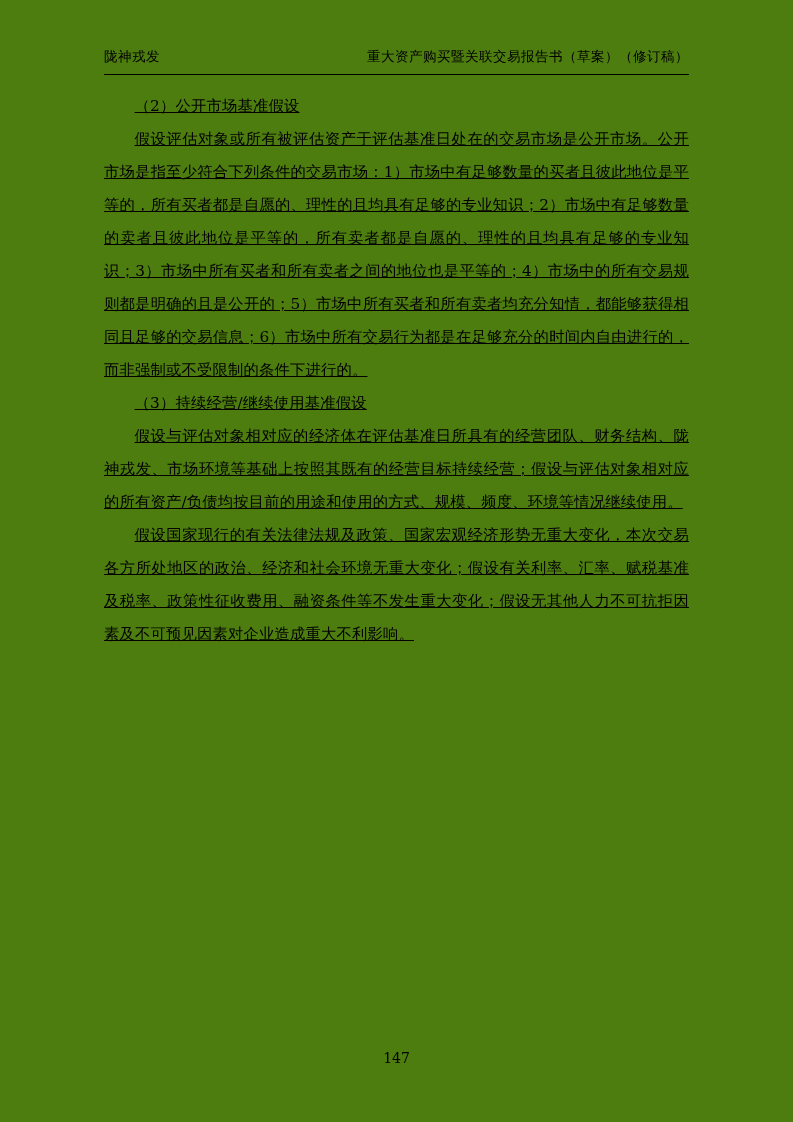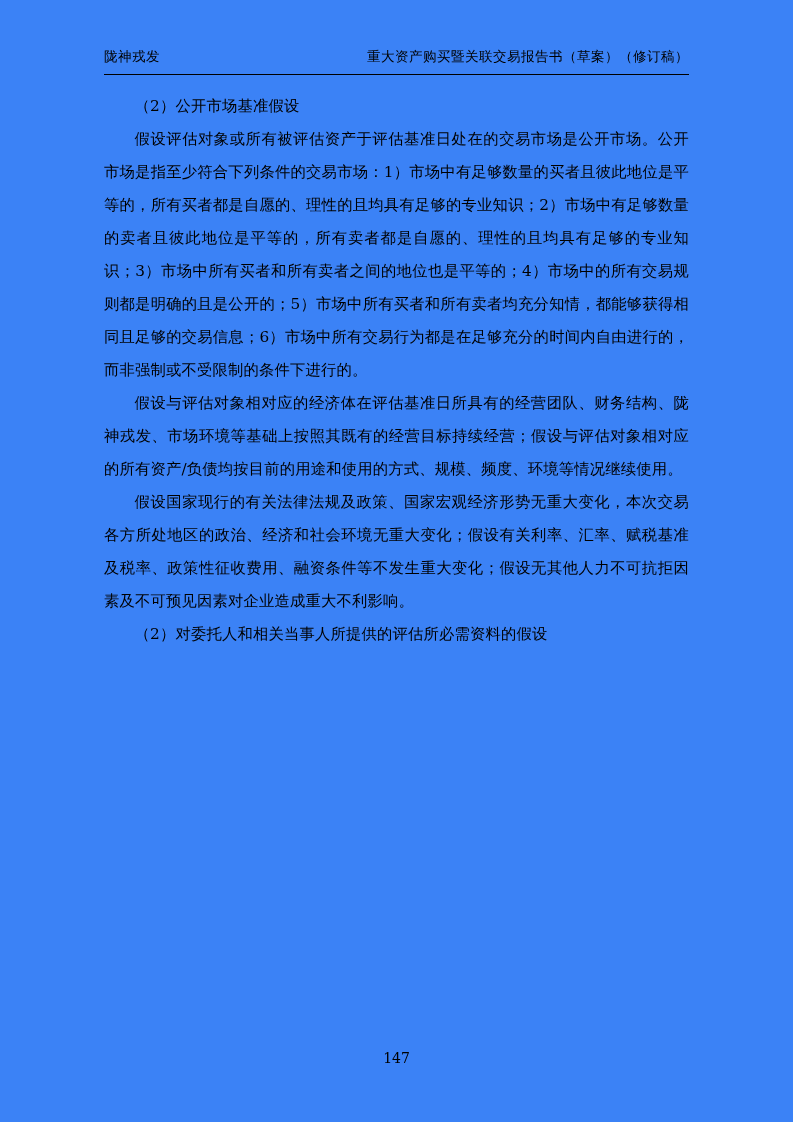--- a/index.html
+++ b/index.html
@@ -3,21 +3,21 @@
 <meta charset="utf-8">
 <style>
   html, body {
     margin: 0;
     padding: 0;
     background: #b0b0b0;
   }
   .page {
     width: 793px;
     height: 1122px;
-    background: #3b82f6;
+    background: #4d7c0f;
     margin: 0 auto;
     position: relative;
     box-sizing: border-box;
     font-family: "DejaVu Serif", "Liberation Serif", serif;
     color: #000000;
   }
   .header {
     position: absolute;
     top: 48px;
     left: 104px;
@@ -51,20 +51,21 @@
     right: 104px;
   }
   p.para {
     margin: 0 0 0 0;
     padding: 0;
     font-size: 15.3px;
     line-height: 33px;
     text-align: justify;
     text-justify: inter-ideograph;
     letter-spacing: 0.2px;
+    text-decoration: underline;
   }
   p.para.indent {
     text-indent: 2em;
   }
   .footer {
     position: absolute;
     bottom: 56px;
     left: 0;
     right: 0;
     text-align: center;
@@ -79,22 +80,22 @@
 
   <div class="header">
     <span class="header-left">陇神戎发</span>
     <span class="header-right">重大资产购买暨关联交易报告书（草案）（修订稿）</span>
   </div>
   <div class="header-rule"></div>
 
   <div class="content">
     <p class="para indent">（2）公开市场基准假设</p>
     <p class="para indent">假设评估对象或所有被评估资产于评估基准日处在的交易市场是公开市场。公开市场是指至少符合下列条件的交易市场：1）市场中有足够数量的买者且彼此地位是平等的，所有买者都是自愿的、理性的且均具有足够的专业知识；2）市场中有足够数量的卖者且彼此地位是平等的，所有卖者都是自愿的、理性的且均具有足够的专业知识；3）市场中所有买者和所有卖者之间的地位也是平等的；4）市场中的所有交易规则都是明确的且是公开的；5）市场中所有买者和所有卖者均充分知情，都能够获得相同且足够的交易信息；6）市场中所有交易行为都是在足够充分的时间内自由进行的，而非强制或不受限制的条件下进行的。</p>
+    <p class="para indent">（3）持续经营/继续使用基准假设</p>
     <p class="para indent">假设与评估对象相对应的经济体在评估基准日所具有的经营团队、财务结构、陇神戎发、市场环境等基础上按照其既有的经营目标持续经营；假设与评估对象相对应的所有资产/负债均按目前的用途和使用的方式、规模、频度、环境等情况继续使用。</p>
     <p class="para indent">假设国家现行的有关法律法规及政策、国家宏观经济形势无重大变化，本次交易各方所处地区的政治、经济和社会环境无重大变化；假设有关利率、汇率、赋税基准及税率、政策性征收费用、融资条件等不发生重大变化；假设无其他人力不可抗拒因素及不可预见因素对企业造成重大不利影响。</p>
-    <p class="para indent">（2）对委托人和相关当事人所提供的评估所必需资料的假设</p>
   </div>
 
   <div class="footer">
     <span>147</span>
   </div>
 
 </div>
 
 </body></html>

